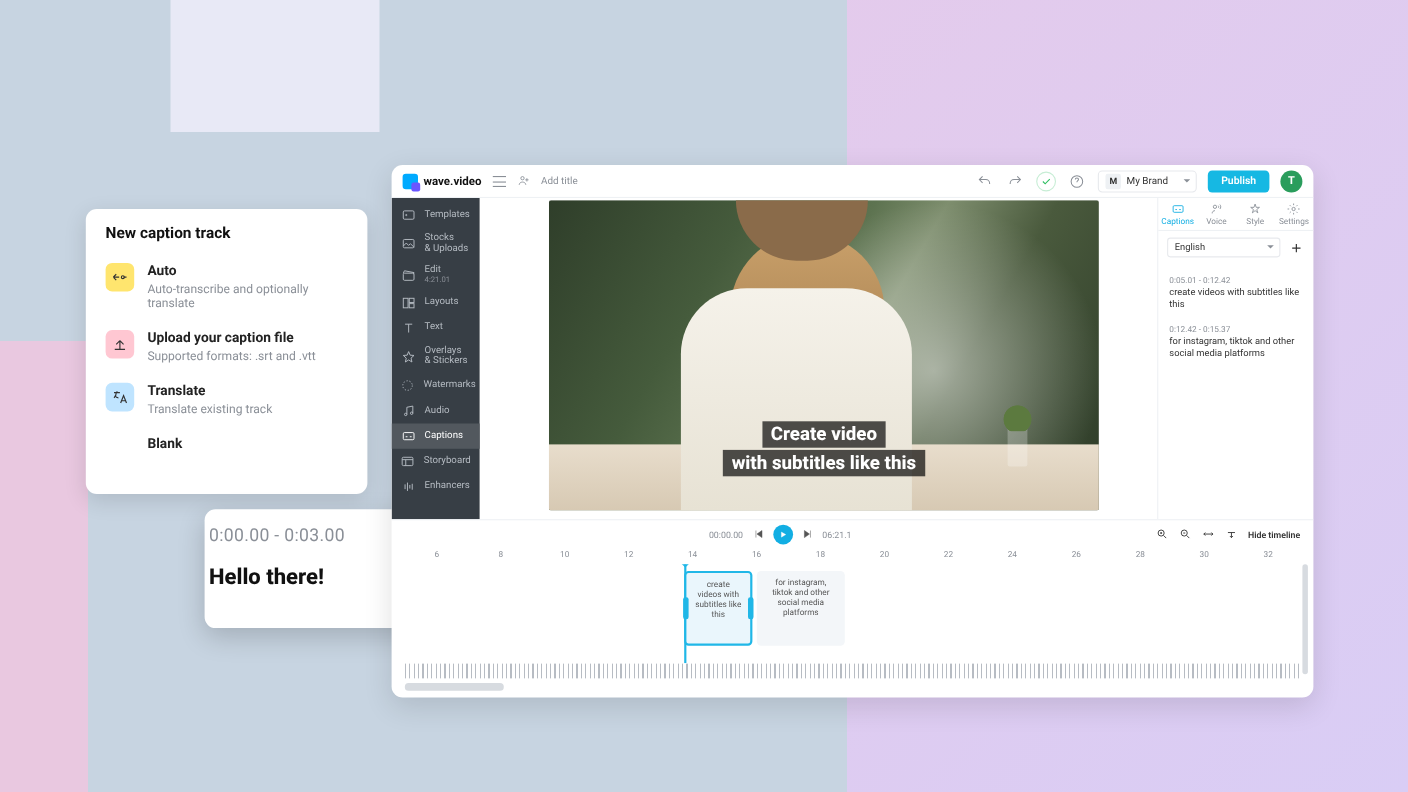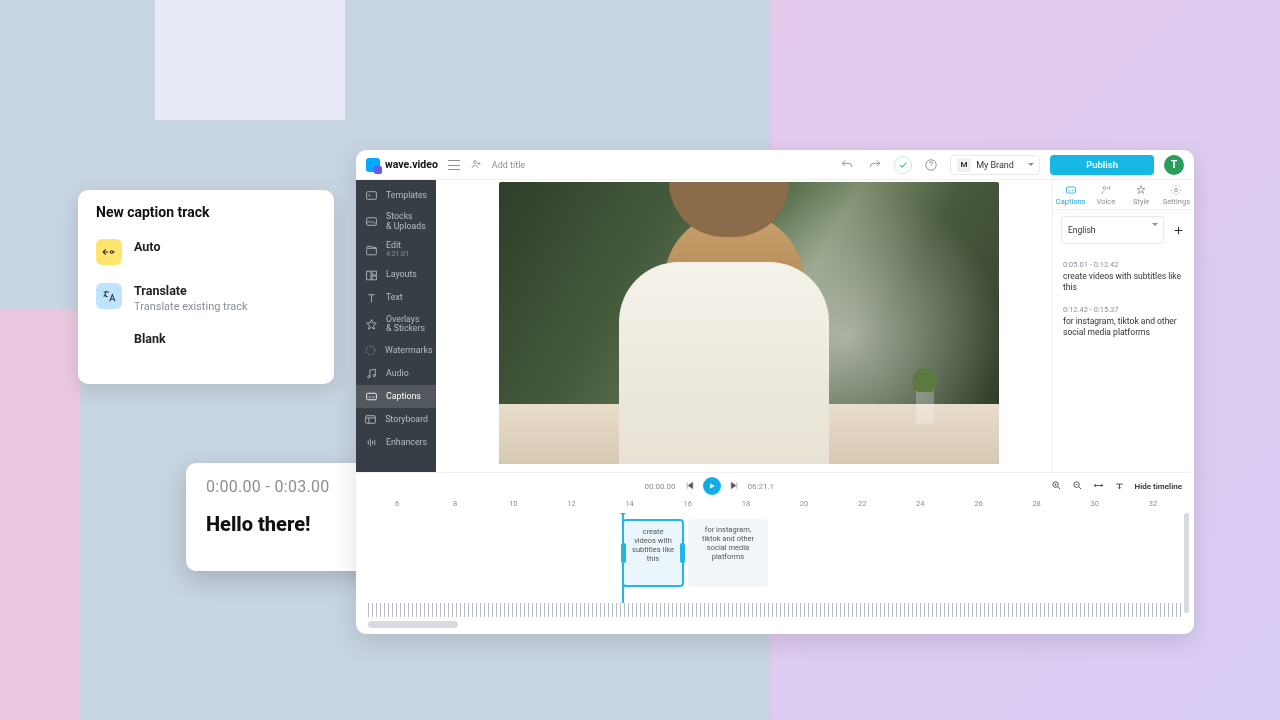--- a/index.html
+++ b/index.html
@@ -32,21 +32,21 @@
 .po-auto{ background:#ffe56e;}
 .po-upload{ background:#ffc7d2;}
 .po-trans{ background:#bfe4ff;}
 .po-title{ font-size:12.5px; font-weight:700; color:#222;}
 .po-sub{ font-size:11px; color:#8a8f97; margin-top:2px;}
 
 
 .editcard{
   position:absolute; left:186px; top:463px; width:318px; height:108px;
   background:#fff; border-radius:10px; box-shadow:0 8px 24px rgba(0,0,0,.18);
-  padding:14px 20px;
+  padding:14px 4px;
 }
 .editcard .rowtime{ font-size:16px; color:#8a8f97; letter-spacing:.3px;}
 .editcard .tools{ position:absolute; right:14px; top:12px; display:flex; gap:14px; align-items:center;}
 .editcard .tools svg{ width:20px; height:20px; stroke:#111; fill:#111;}
 .editcard .hello{ font-size:20px; font-weight:800; color:#111; margin-top:16px;}
 .editcard .count{ position:absolute; right:14px; bottom:14px; font-size:15px; color:#555;}
 
 
 .app{
   position:absolute; left:356px; top:150px; width:838px; height:484px;
@@ -64,21 +64,21 @@
 .addicon svg{ width:12px; height:12px; stroke:#8a8f97; fill:none; stroke-width:1.6;}
 .titlein{ font-size:9px; color:#8a8f97;}
 .spacer{ flex:1;}
 .tbico{ width:18px; height:18px; border-radius:50%; display:flex; align-items:center; justify-content:center;}
 .tbico svg{ width:14px; height:14px; stroke:#8a8f97; fill:none; stroke-width:1.6;}
 .savebadge{ width:18px; height:18px; border:1px solid #c7edd5; border-radius:50%; display:flex; align-items:center; justify-content:center;}
 .savebadge svg{ stroke:#2fbf62; width:10px;height:10px; stroke-width:2.5; fill:none;}
 .brandsel{ height:20px; border:1px solid #e7e9ed; border-radius:4px; font-size:9px; padding:0 16px 0 6px; display:flex; align-items:center; gap:5px; color:#333; position:relative; min-width:90px;}
 .brandsel .m{ width:14px;height:14px;border-radius:2px;background:#eef1f4;font-size:8px;font-weight:700;display:flex;align-items:center;justify-content:center;}
 .brandsel::after{content:"";position:absolute;right:5px;top:7px;border:3px solid transparent;border-top-color:#8a8f97;}
-.pub{ height:20px; padding:0 36px; background:#16b8e3; color:#fff; font-size:9.5px; font-weight:600; border-radius:4px; display:flex; align-items:center;}
+.pub{ height:20px; padding:0 12px; background:#16b8e3; color:#fff; font-size:9.5px; font-weight:600; border-radius:4px; display:flex; align-items:center;}
 .avatar{ width:20px; height:20px; border-radius:50%; background:#2a9d5c; color:#fff; font-size:10px; font-weight:700; display:flex; align-items:center; justify-content:center;}
 
 
 .midrow{ flex:1; display:flex; min-height:0;}
 .leftbar{ width:80px; background:#373e45; color:#b6bcc3; font-size:8.8px; display:flex; flex-direction:column; padding-top:4px;}
 .lb-item{ display:flex; align-items:center; gap:8px; padding:5px 8px; line-height:1.1; cursor:pointer;}
 .lb-item.active{ background:#52585e; color:#fff;}
 .lb-item .ico{ width:14px; display:flex; justify-content:center;}
 .lb-item .ico svg{ width:13px; height:13px; stroke:#b6bcc3; fill:none; stroke-width:1.6;}
 .lb-item.active .ico svg{ stroke:#fff;}
@@ -101,21 +101,21 @@
 .captionbox span{ display:inline-block; background:rgba(0,0,0,.68); color:#fff; font-weight:800; font-size:17px; padding:2px 8px; margin:1px 0;}
 
 
 .insp{ width:142px; border-left:1px solid #eef1f4; display:flex; flex-direction:column;}
 .tabs{ height:30px; display:flex; border-bottom:1px solid #eef1f4;}
 .tab{ flex:1; display:flex; flex-direction:column; align-items:center; justify-content:center; gap:1px; font-size:7.5px; color:#8a8f97; cursor:pointer;}
 .tab svg{ width:12px;height:12px; stroke:#8a8f97; fill:none; stroke-width:1.6;}
 .tab.active{ color:#12aee3;}
 .tab.active svg{ stroke:#12aee3;}
 .langrow{ display:flex; gap:6px; padding:6px 8px; align-items:center;}
-.langsel{ flex:1; height:28px; border:1px solid #e7e9ed; border-radius:3px; font-size:8.5px; color:#333; padding:0 6px; display:flex; align-items:center; position:relative;}
+.langsel{ flex:1; height:18px; border:1px solid #e7e9ed; border-radius:3px; font-size:8.5px; color:#333; padding:0 6px; display:flex; align-items:center; position:relative;}
 .langsel::after{content:"";position:absolute;right:5px;top:6px;border:3px solid transparent;border-top-color:#8a8f97;}
 .plus{ width:16px;height:16px;display:flex;align-items:center;justify-content:center;stroke:#333;}
 .cap-list{ padding:4px 8px;}
 .capitem{ padding:6px 2px;}
 .capitem .t{ font-size:7.5px; color:#8a8f97;}
 .capitem .x{ font-size:8.5px; color:#333; line-height:1.3; margin-top:2px;}
 
 
 .tl{ height:162px; border-top:1px solid #eef1f4; display:flex; flex-direction:column; position:relative;}
 .playbar{ height:26px; display:flex; align-items:center; padding:0 12px; gap:8px; font-size:8px; color:#8a8f97;}
@@ -154,23 +154,35 @@
 
   <div class="po-row">
     <div class="po-ico po-auto">
       <svg viewBox="0 0 24 24">
           <path d="M3 12l4-4M3 12l4 4M3 12h8M21 12h-4"></path>
           <circle cx="16" cy="12" r="2"></circle>
         </svg>
     </div>
     <div>
       <div class="po-title">Auto</div>
-    </div>
-  </div>
-
+      <div class="po-sub">Auto-transcribe and optionally translate</div>
+    </div>
+  </div>
+
+  <div class="po-row">
+    <div class="po-ico po-upload">
+      <svg viewBox="0 0 24 24">
+          <path d="M12 19V7M12 7l-5 5M12 7l5 5M5 19h14"></path>
+        </svg>
+    </div>
+    <div>
+      <div class="po-title">Upload your caption file</div>
+      <div class="po-sub">Supported formats: .srt and .vtt</div>
+    </div>
+  </div>
 
   <div class="po-row">
     <div class="po-ico po-trans">
       <svg viewBox="0 0 24 24">
           <path d="M4 6h8M8 4v2M7 6c0 3-1 5-3 7M5 10c1.5 2 3 3 5 3M13 20l4-10 4 10M14.5 17h5"></path>
         </svg>
     </div>
     <div>
       <div class="po-title">Translate</div>
       <div class="po-sub">Translate existing track</div>
@@ -358,20 +370,24 @@
 
     <div class="stage">
       <div class="canvaswrap">
         <div class="canvas">
           <div class="table"></div>
             <div class="vase"></div>
             <div class="leaves"></div>
           <div class="hair"></div>
             <div class="bodyw"></div>
             <div class="hat"></div>
+          <div class="captionbox">
+            <span>Create video</span><br>
+            <span>with subtitles like this</span>
+          </div>
         </div>
       </div>
     </div>
 
     <div class="insp">
       <div class="tabs">
         <div class="tab active">
             <svg viewBox="0 0 24 24">
               <rect x="3" y="6" width="18" height="12" rx="2"></rect>
               <path d="M7 13h3M14 13h3"></path>

